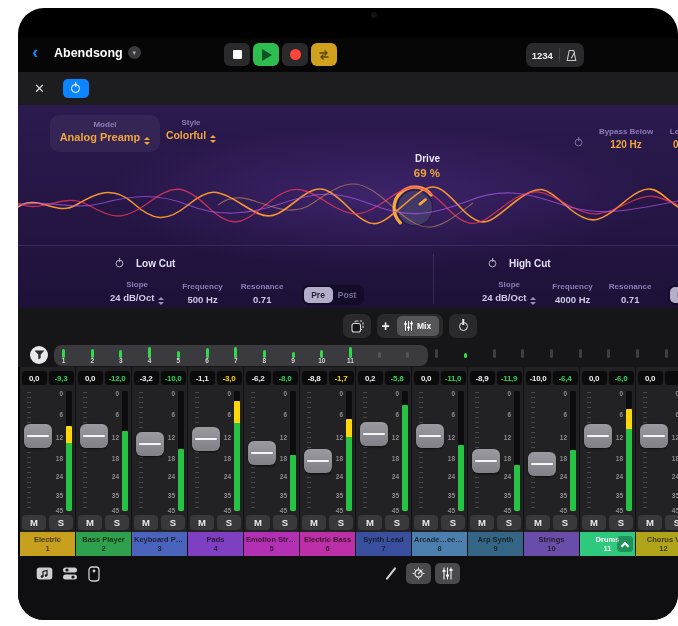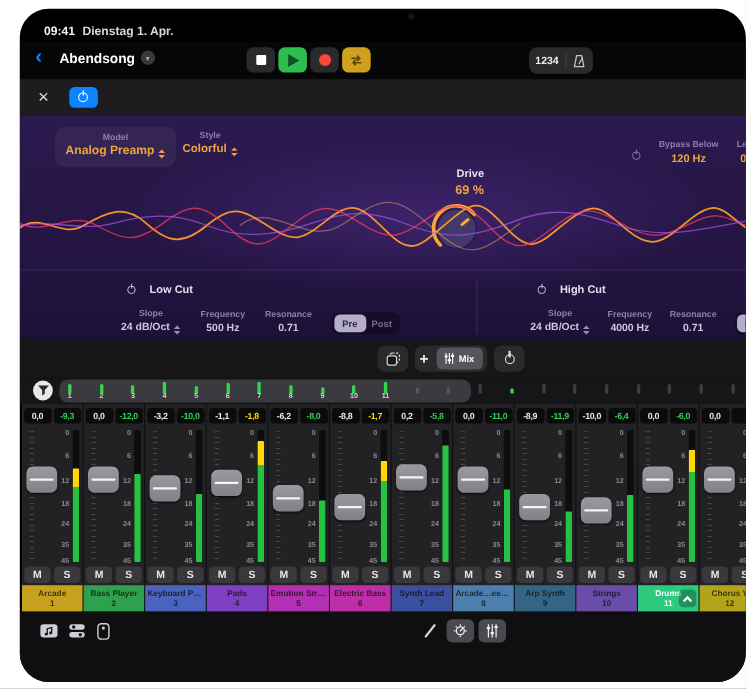--- a/index.html
+++ b/index.html
@@ -30,21 +30,21 @@
   #lcd .pos .big{font-size:13px;font-weight:bold;color:#f5f5f7;letter-spacing:1px}
   #lcd .pos .small{font-size:9px;font-weight:bold;color:#e0e0e4;letter-spacing:1px}
   #lcd .tempo{font-size:10.5px;font-weight:bold;color:#ececf0;margin-left:8px}
   #lcd .keysig{margin-left:7px;padding-left:6px;border-left:1px solid rgba(255,255,255,.07);
     display:flex;flex-direction:column;line-height:7.5px}
   #lcd .keysig span{font-size:6.8px;font-weight:bold;color:#d8d8dc}
   #lcd .midi{margin-left:6px;padding-left:6px;border-left:1px solid rgba(255,255,255,.07);
     display:flex;flex-direction:column;line-height:7.5px}
   #lcd .midi .o{font-size:6.3px;color:#3c3c44;font-weight:bold}
   #lcd .midi .m{font-size:6.3px;color:#46688a;font-weight:bold}
-  #countin{position:absolute;left:463px;top:5px;width:58px;height:24px;background:#2a2a2c;border-radius:7px;
+  #countin{position:absolute;left:508px;top:5px;width:58px;height:24px;background:#2a2a2c;border-radius:7px;
     display:flex;align-items:center;justify-content:space-evenly}
   #countin .n{font-size:9.5px;font-weight:bold;color:#f0f0f2}
   #countin .div{width:1px;height:14px;background:#424246}
   
   #pheader{position:absolute;left:0;top:64px;width:100%;height:33px;background:#1d1d1f;display:flex;align-items:center}
   #pheader .x{margin-left:16px;font-size:13px;color:#d8d8dc;font-weight:bold}
   #pheader .pwrbtn{margin-left:18px;width:26px;height:19px;border-radius:5px;background:#0a84ff;color:#fff;
     display:flex;align-items:center;justify-content:center}
   #pheader .nm{margin-left:12px;font-size:11px;font-weight:bold;color:#ececee}
   
@@ -131,24 +131,20 @@
   .pwr{width:9px;height:9px;border:1.3px solid currentColor;border-radius:50%;position:relative;display:inline-block}
   .pwr::after{content:"";position:absolute;left:50%;top:-3.5px;transform:translateX(-50%);width:1.5px;height:5.5px;background:currentColor}
   .pwr.small{transform:scale(.85)}
 </style>
 </head>
 <body>
 
 <div id="device">
   <div id="camera"></div>
 
-  <div id="statusbar">
-    <span class="t">09:41</span>
-    <span class="d">Dienstag 1. Apr.</span>
-  </div>
 
   <div id="transport">
     <span class="backch">‹</span>
     <div id="proj">
       <span>Abendsong</span>
       <span class="cd">▾</span>
     </div>
     <div class="tbtn" style="left:206px">
         <span class="sq"></span>
       </div>
@@ -368,21 +364,21 @@
           <span class="sc" style="top:95%">45</span>
       <div class="meter">
             <i style="height:71%;background:linear-gradient(to top, #27C244 0%, #27C244 80%, #FFD60A 80%)"></i>
           </div>
     </div>
     <div class="ms">
       <button class="msb">M</button>
       <button class="msb">S</button>
     </div>
     <div class="nm" style="background:#C7A11E;color:rgba(12,10,0,.72)">
-      <div class="n1">Arcade</div>
+      <div class="n1">Electric</div>
       <div class="n2">1</div>
 
     </div>
   </div>
       <div class="strip">
     <div class="vals">
       <span class="chip">0,0</span>
       <span class="chip" style="color:#30D158">-12,0</span>
     </div>
     <div class="fader">
@@ -438,21 +434,21 @@
     </div>
     <div class="nm" style="background:#4A63BC;color:rgba(12,10,0,.72)">
       <div class="n1">Keyboard Player</div>
       <div class="n2">3</div>
 
     </div>
   </div>
       <div class="strip">
     <div class="vals">
       <span class="chip">-1,1</span>
-      <span class="chip" style="color:#FFD60A">-1,8</span>
+      <span class="chip" style="color:#FFD60A">-3,0</span>
     </div>
     <div class="fader">
       <div class="ruler"></div>
       <div class="handle" style="top:31%">
             <i></i>
           </div>
       <span class="sc" style="top:1%">0</span>
           <span class="sc" style="top:18%">6</span>
           <span class="sc" style="top:36%">12</span>
           <span class="sc" style="top:53%">18</span>

